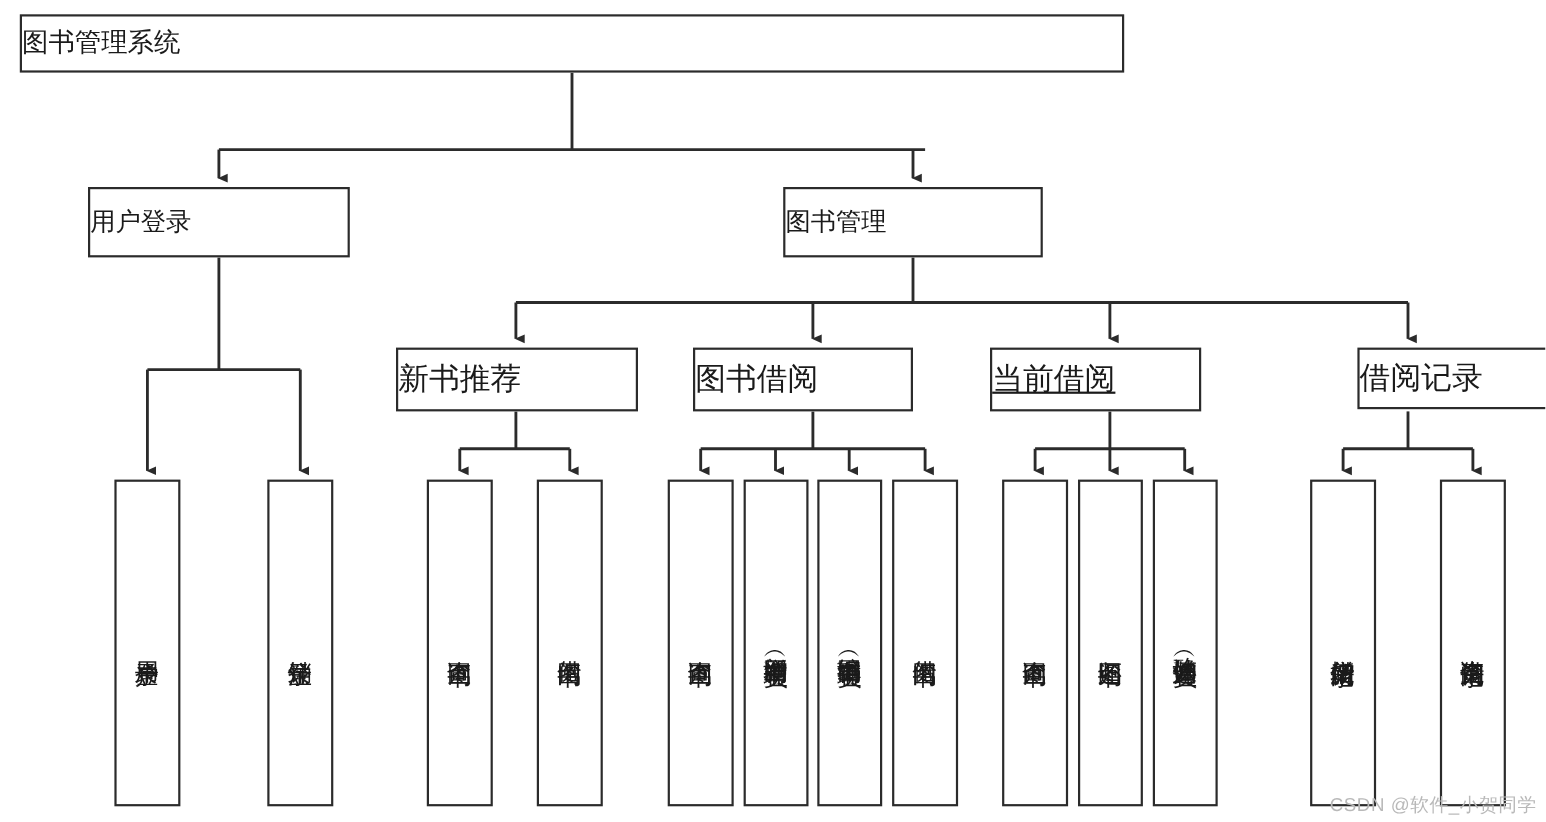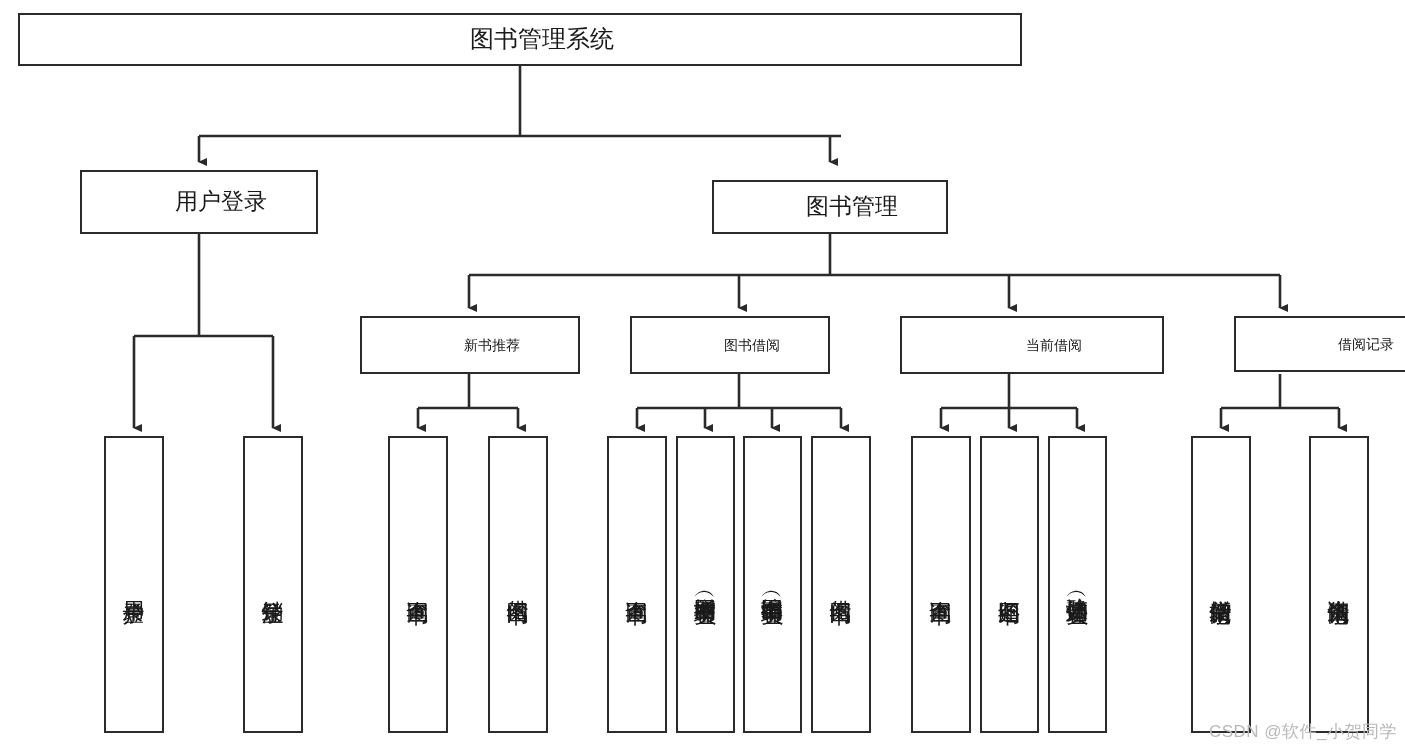--- a/index.html
+++ b/index.html
@@ -27,33 +27,32 @@
     pointer-events: none;
   }
   .node {
     position: absolute;
     box-sizing: border-box;
     border: 2.5px solid #2b2b2b;
     background: #ffffff;
     color: #1a1a1a;
     display: flex;
     align-items: center;
-    justify-content: center;
+    justify-content: flex-start;
     text-align: center;
     line-height: 1.18;
-    padding-left: 44px;
   }
   .node.root {
     font-size: 24px;
   }
   .node.lvl2 {
     font-size: 23px;
   }
   .node.lvl3 {
-    font-size: 14px;
+    font-size: 28px;
   }
   .node.leaf {
     font-size: 22px;
     writing-mode: vertical-rl;
     text-orientation: upright;
     align-items: center;
     justify-content: center;
     padding: 6px 0;
     letter-spacing: 1px;
   }
@@ -130,31 +129,31 @@
     </g>
   </svg>
 
   <div class="node root" style="left:18px; top:13px; width:1004px; height:53px;">
     <span>图书管理系统</span>
   </div>
 
   <div class="node lvl2" style="left:80px; top:170px; width:238px; height:64px;">
     <span>用户登录</span>
   </div>
-  <div class="node lvl2" style="left:712px; top:180px; width:236px; height:54px;">
+  <div class="node lvl2" style="left:712px; top:170px; width:236px; height:64px;">
     <span>图书管理</span>
   </div>
 
   <div class="node lvl3" style="left:360px; top:316px; width:220px; height:58px;">
     <span>新书推荐</span>
   </div>
   <div class="node lvl3" style="left:630px; top:316px; width:200px; height:58px;">
     <span>图书借阅</span>
   </div>
-  <div class="node lvl3" style="left:900px; top:316px; width:264px; height:58px;">
+  <div class="node lvl3" style="left:900px; top:316px; width:192px; height:58px;text-decoration:underline;">
     <span>当前借阅</span>
   </div>
   <div class="node lvl3" style="left:1234px; top:316px; width:220px; height:56px;">
     <span>借阅记录</span>
   </div>
 
   <div class="node leaf" style="left:104px; top:436px; width:60px; height:297px;">
     <span class="leaf-label">用户登录</span>
   </div>
   <div class="node leaf" style="left:243px; top:436px; width:60px; height:297px;">

